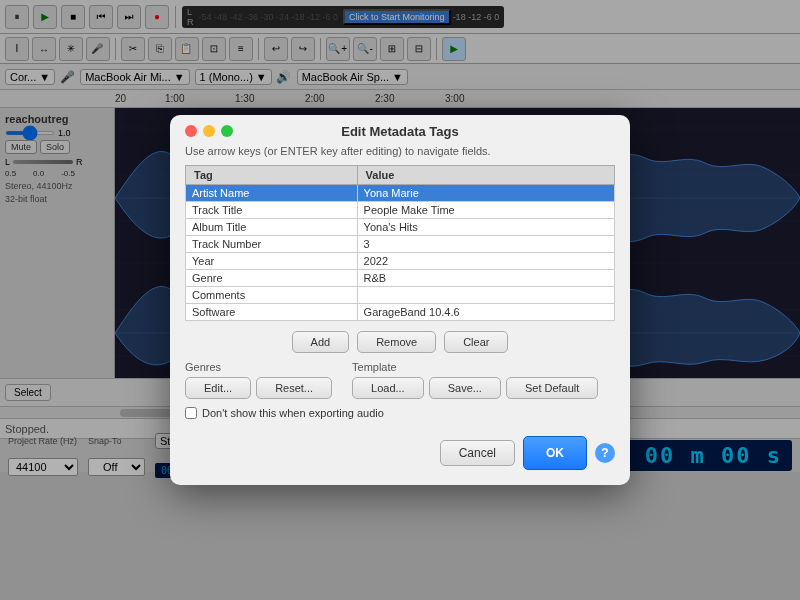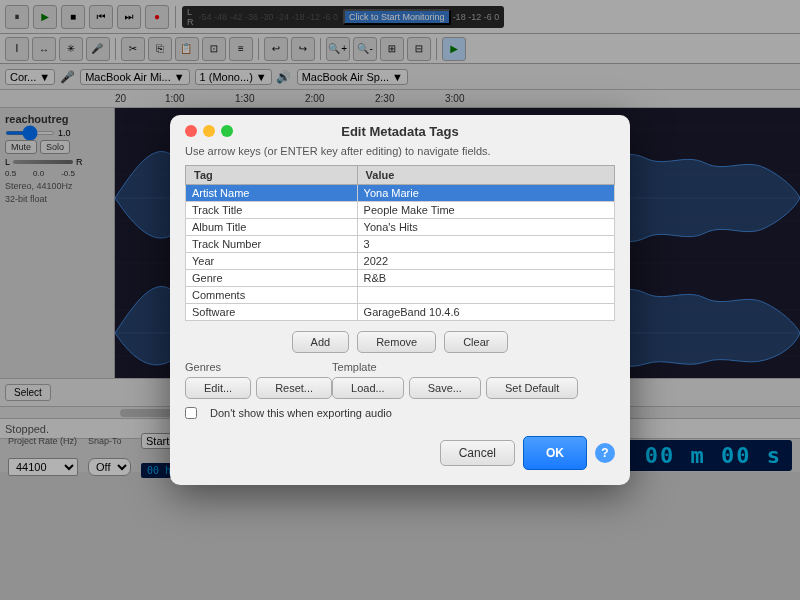--- a/index.html
+++ b/index.html
@@ -373,20 +373,21 @@
       border-radius: 5px;
       padding: 4px 18px;
       font-size: 11px;
       cursor: pointer;
       color: #333;
     }
 
     
     .genre-template-row {
       display: flex;
+      gap: 20px;
       margin-bottom: 8px;
     }
     .genre-section, .template-section {
       display: flex;
       flex-direction: column;
       gap: 4px;
     }
     .section-label {
       font-size: 11px;
       color: #555;
@@ -397,21 +398,21 @@
     }
     .template-btn-row {
       display: flex;
       gap: 5px;
     }
 
     
     .checkbox-row {
       display: flex;
       align-items: center;
-      gap: 13px;
+      gap: 5px;
       margin-bottom: 12px;
     }
     .checkbox-row input[type=checkbox] {
       width: 12px;
       height: 12px;
     }
     .checkbox-label {
       font-size: 11px;
       color: #333;
     }
@@ -455,22 +456,22 @@
       cursor: pointer;
       display: flex;
       align-items: center;
       justify-content: center;
     }
 
     
     .snap-select {
       background: white;
       border: 1px solid #999;
-      border-radius: 7px;
-      padding: 1px 3px;
+      border-radius: 2px;
+      padding: 1px 10px;
       font-size: 11px;
     }
 
     
     .waveform-svg {
       width: 100%;
       height: 100%;
     }
   </style>
 </head>

